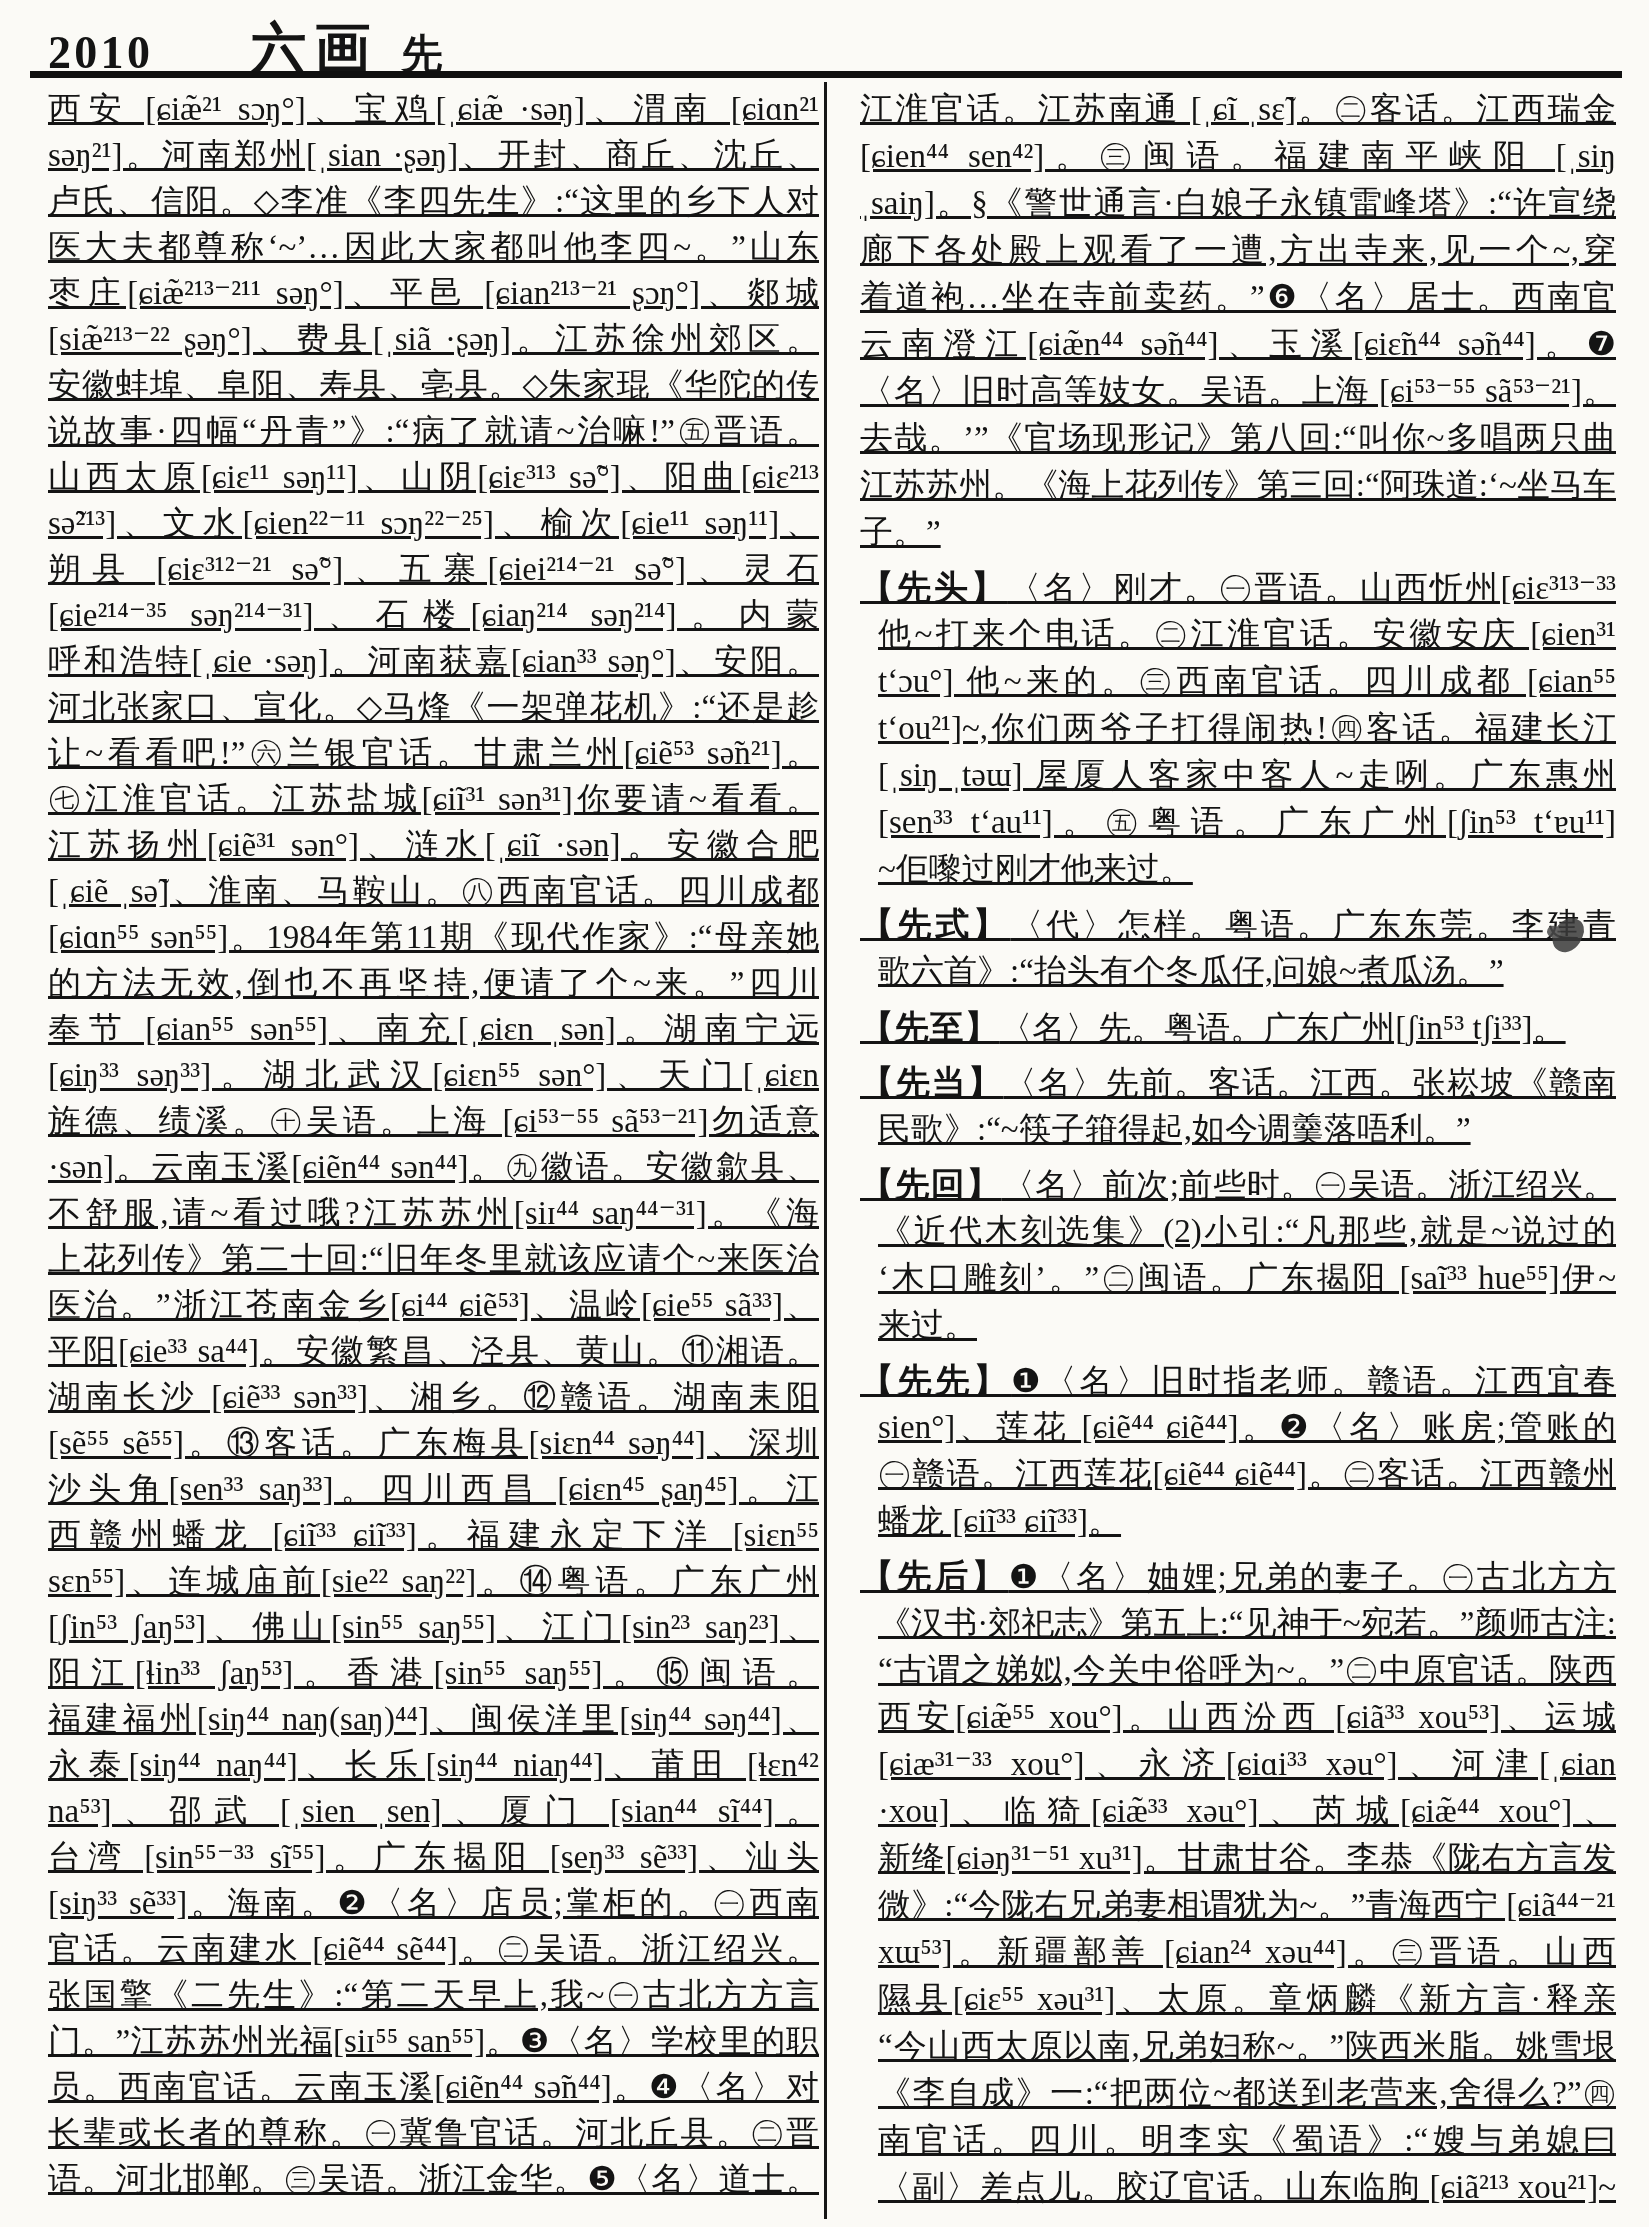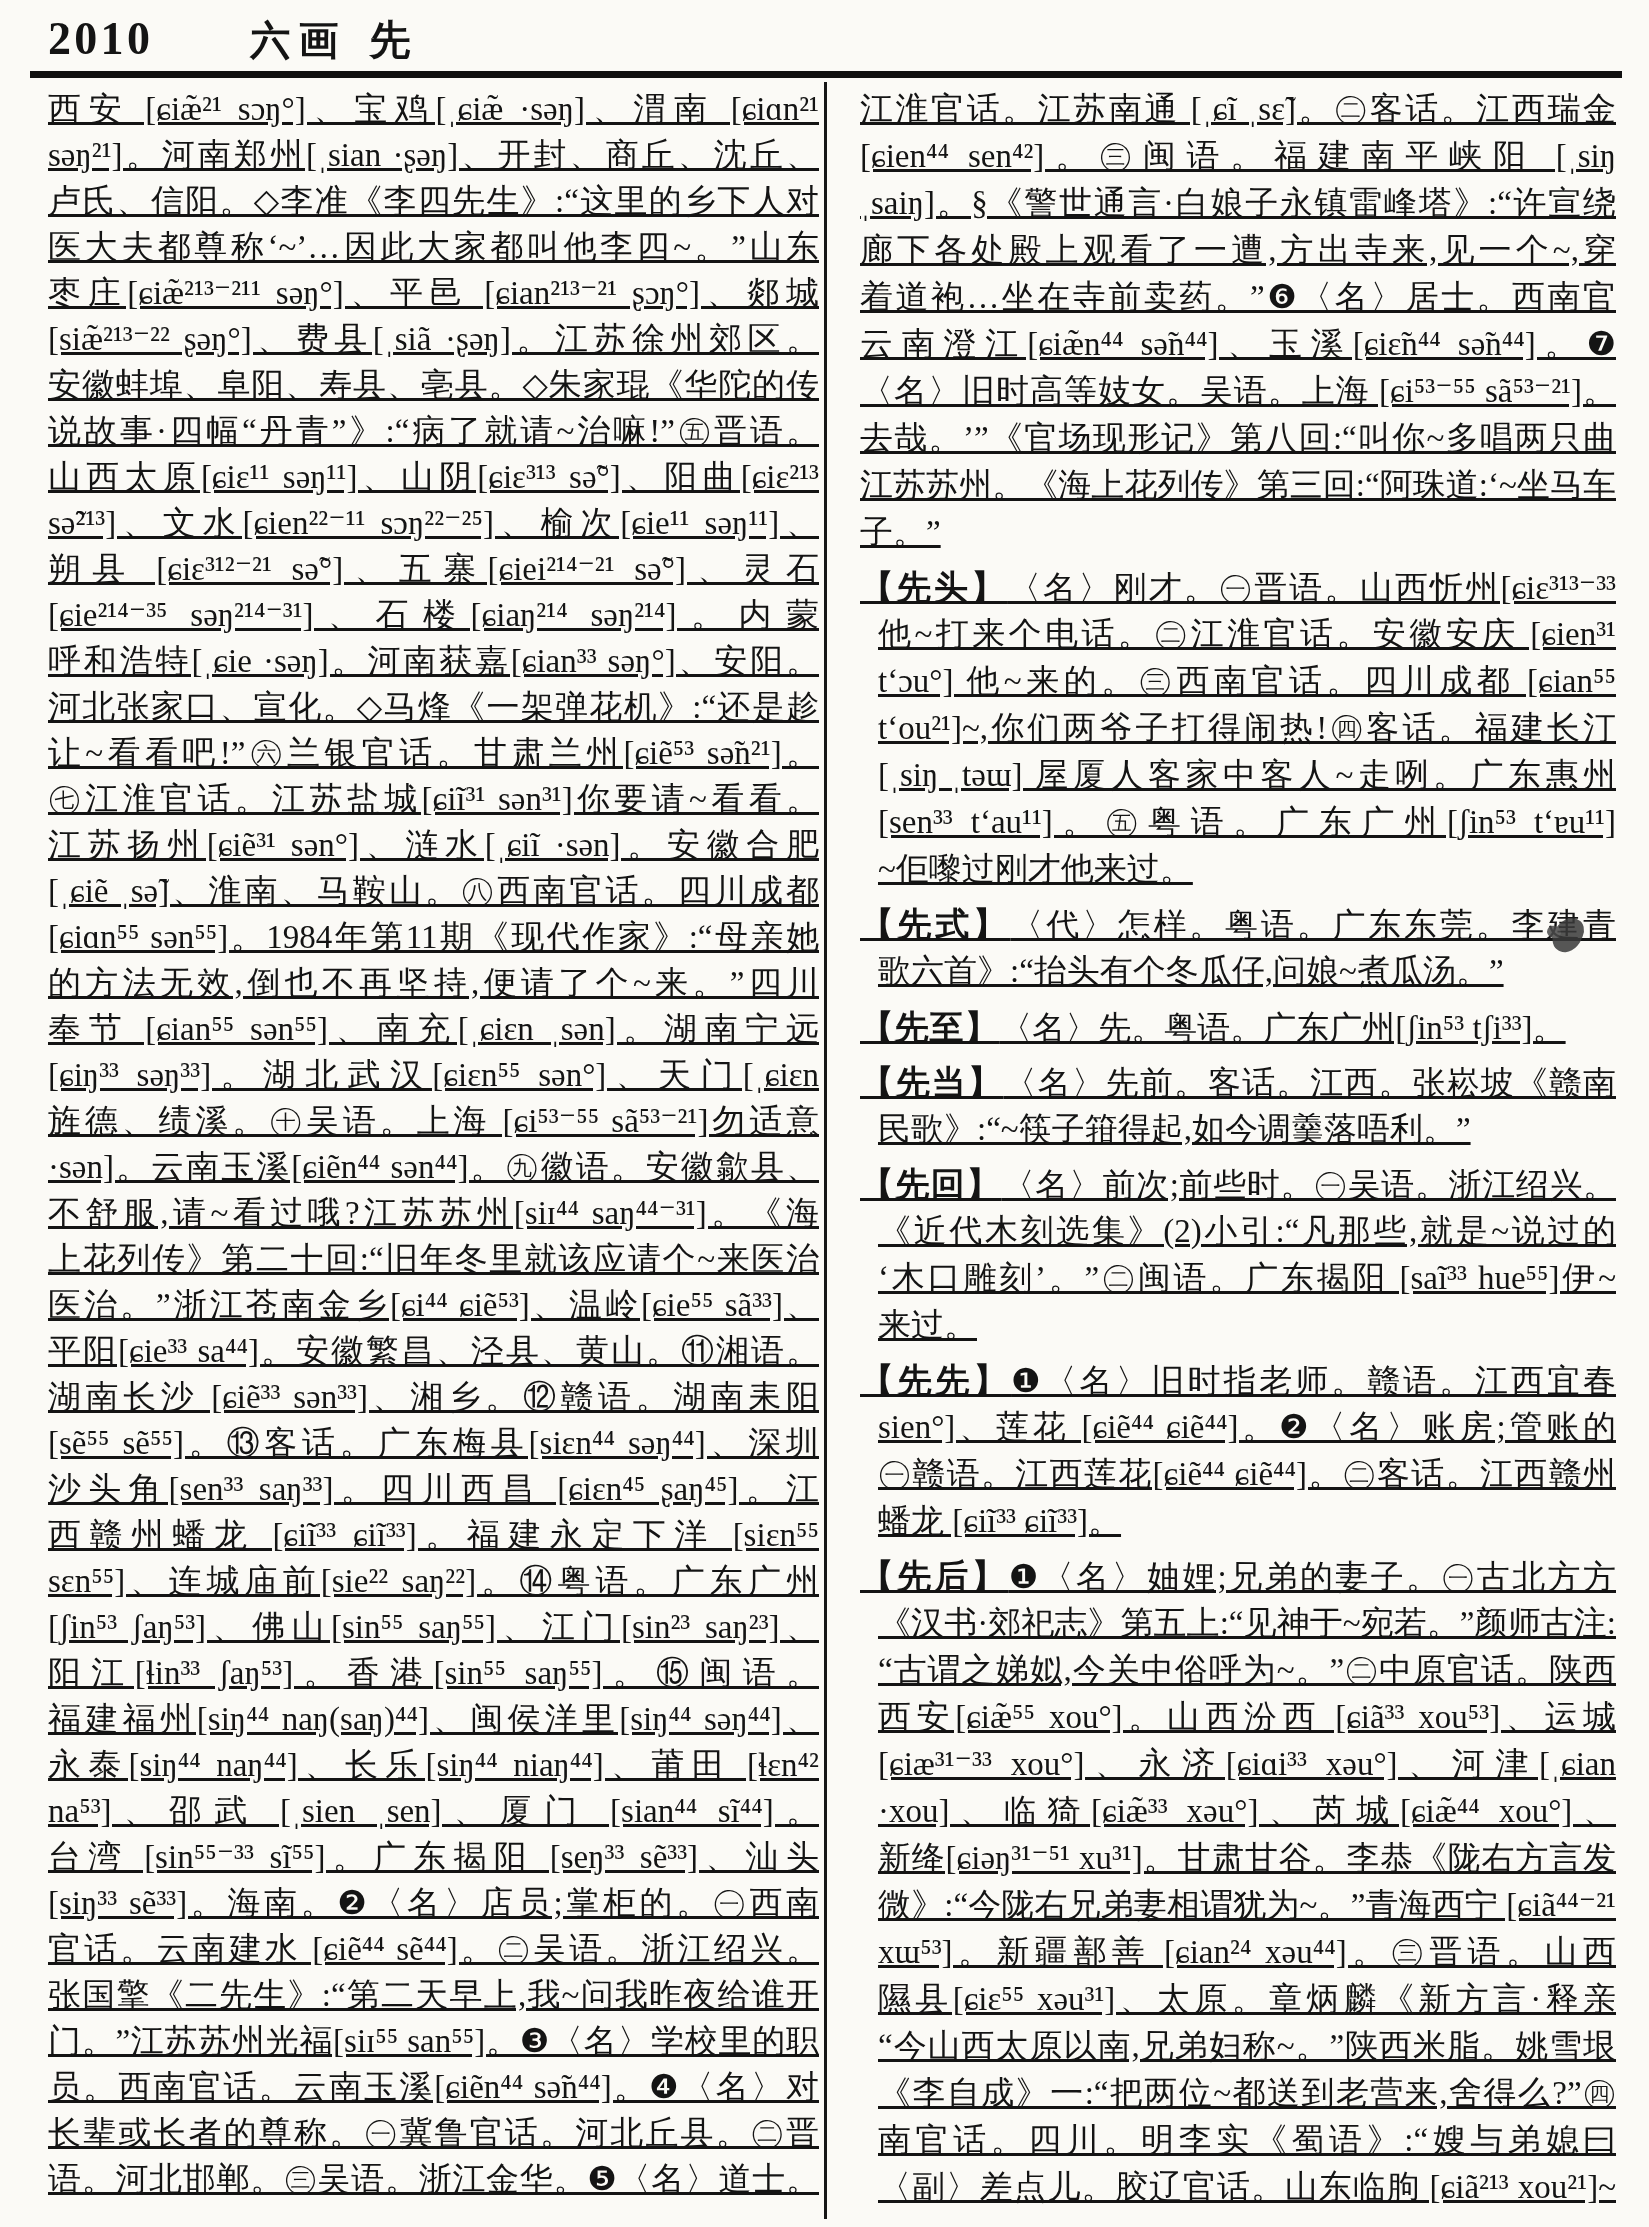--- a/index.html
+++ b/index.html
@@ -4,21 +4,21 @@
 <style>
   html,body{margin:0;padding:0;}
   body{
     width:1650px;height:2227px;position:relative;
     background:#fbfaf6;color:#141414;
     font-family:"Liberation Serif","DejaVu Serif",serif;
     overflow:hidden;
   }
   .header{position:absolute;top:11.5px;left:48px;white-space:nowrap;}
   .pagenum{font-size:46px;font-weight:bold;letter-spacing:3.3px;}
-  .sec{font-size:40px;font-weight:bold;margin-left:97px;letter-spacing:8.2px;}
+  .sec{font-size:56px;font-weight:bold;margin-left:97px;letter-spacing:8.2px;}
   .hchar{font-size:41px;font-weight:bold;margin-left:23px;}
   .rule{position:absolute;left:30px;top:71px;width:1592px;height:7.4px;background:#101010;}
   .divider{position:absolute;left:824px;top:82px;width:2.5px;height:2137px;background:#161616;}
   .col{position:absolute;top:86px;text-decoration:underline;}
   #left-col{left:48px;width:771px;}
   #right-col{left:860px;width:756px;}
   .line{
     font-size:33px;line-height:46px;height:46px;
     text-align:justify;text-align-last:justify;
     overflow:hidden;white-space:normal;
@@ -83,21 +83,21 @@
       <div class="line">西赣州蟠龙 [ɕiĩ³³ ɕiĩ³³]。福建永定下洋 [siɛn⁵⁵</div>
       <div class="line">sɛn⁵⁵]、连城庙前[sie²² saŋ²²]。⑭粤语。广东广州</div>
       <div class="line">[ʃin⁵³ ʃaŋ⁵³]、佛山[sin⁵⁵ saŋ⁵⁵]、江门[sin²³ saŋ²³]、</div>
       <div class="line">阳江[ɬin³³ ʃaŋ⁵³]。香港[sin⁵⁵ saŋ⁵⁵]。⑮闽语。</div>
       <div class="line">福建福州[siŋ⁴⁴ naŋ(saŋ)⁴⁴]、闽侯洋里[siŋ⁴⁴ səŋ⁴⁴]、</div>
       <div class="line">永泰[siŋ⁴⁴ naŋ⁴⁴]、长乐[siŋ⁴⁴ niaŋ⁴⁴]、莆田 [ɬɛn⁴²</div>
       <div class="line">na⁵³]、邵武 [ˌsien ˌsen]、厦门 [sian⁴⁴ sĩ⁴⁴]。</div>
       <div class="line">台湾 [sin⁵⁵⁻³³ sĩ⁵⁵]。广东揭阳 [seŋ³³ sẽ³³]、汕头</div>
       <div class="line">[siŋ³³ sẽ³³]。海南。❷〈名〉店员;掌柜的。㊀西南</div>
       <div class="line">官话。云南建水 [ɕiẽ⁴⁴ sẽ⁴⁴]。㊁吴语。浙江绍兴。</div>
-      <div class="line">张国擎《二先生》:“第二天早上,我~问我昨夜给谁开</div>
+      <div class="line">张国擎《二先生》:“第二天早上,我~㊀古北方方言</div>
       <div class="line">门。”江苏苏州光福[siɪ⁵⁵ san⁵⁵]。❸〈名〉学校里的职</div>
       <div class="line">员。西南官话。云南玉溪[ɕiẽn⁴⁴ sə̃n⁴⁴]。❹〈名〉对</div>
       <div class="line">长辈或长者的尊称。㊀冀鲁官话。河北丘县。㊁晋</div>
       <div class="line">语。河北邯郸。㊂吴语。浙江金华。❺〈名〉道士。㊀</div>
     </div>
   </div>
 <div class="col" id="right-col">
     <div class="entry">
       <div class="line first">江淮官话。江苏南通 [ˌɕĩ ˌsɛ̃]。㊁客话。江西瑞金</div>
       <div class="line">[ɕien⁴⁴ sen⁴²]。㊂闽语。福建南平峡阳 [ˌsiŋ</div>

